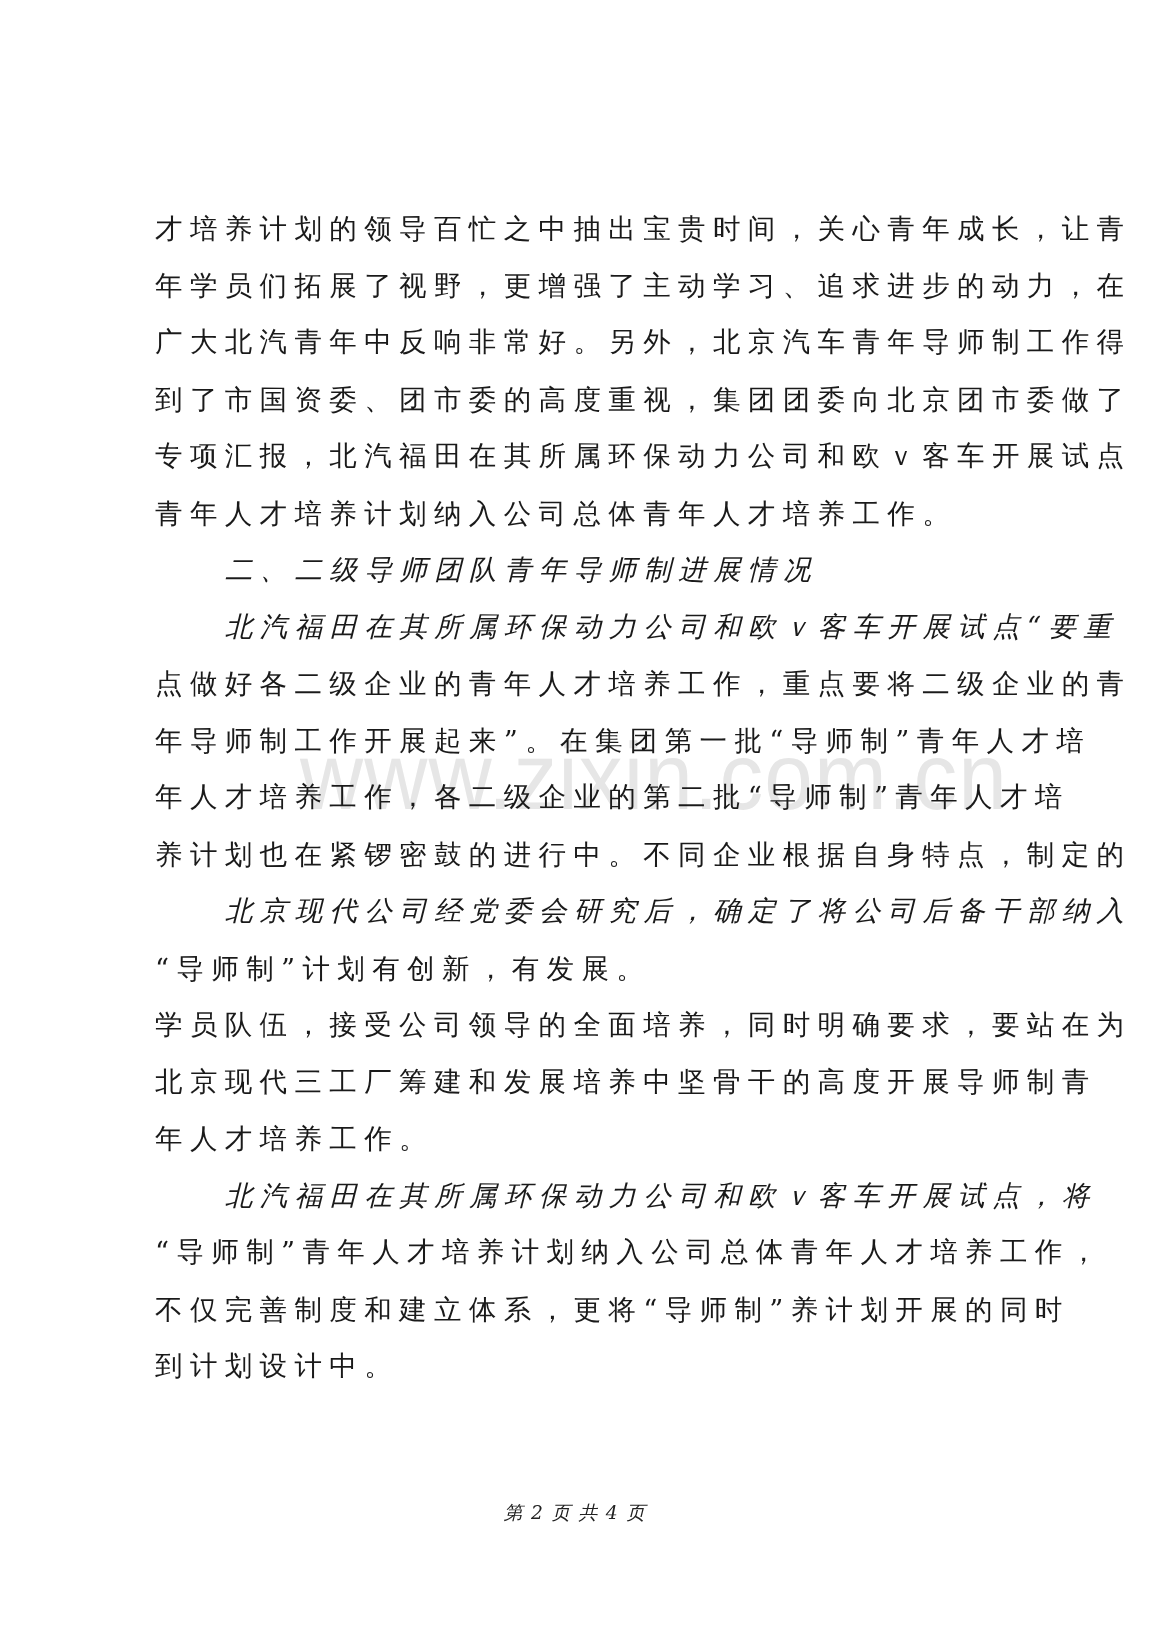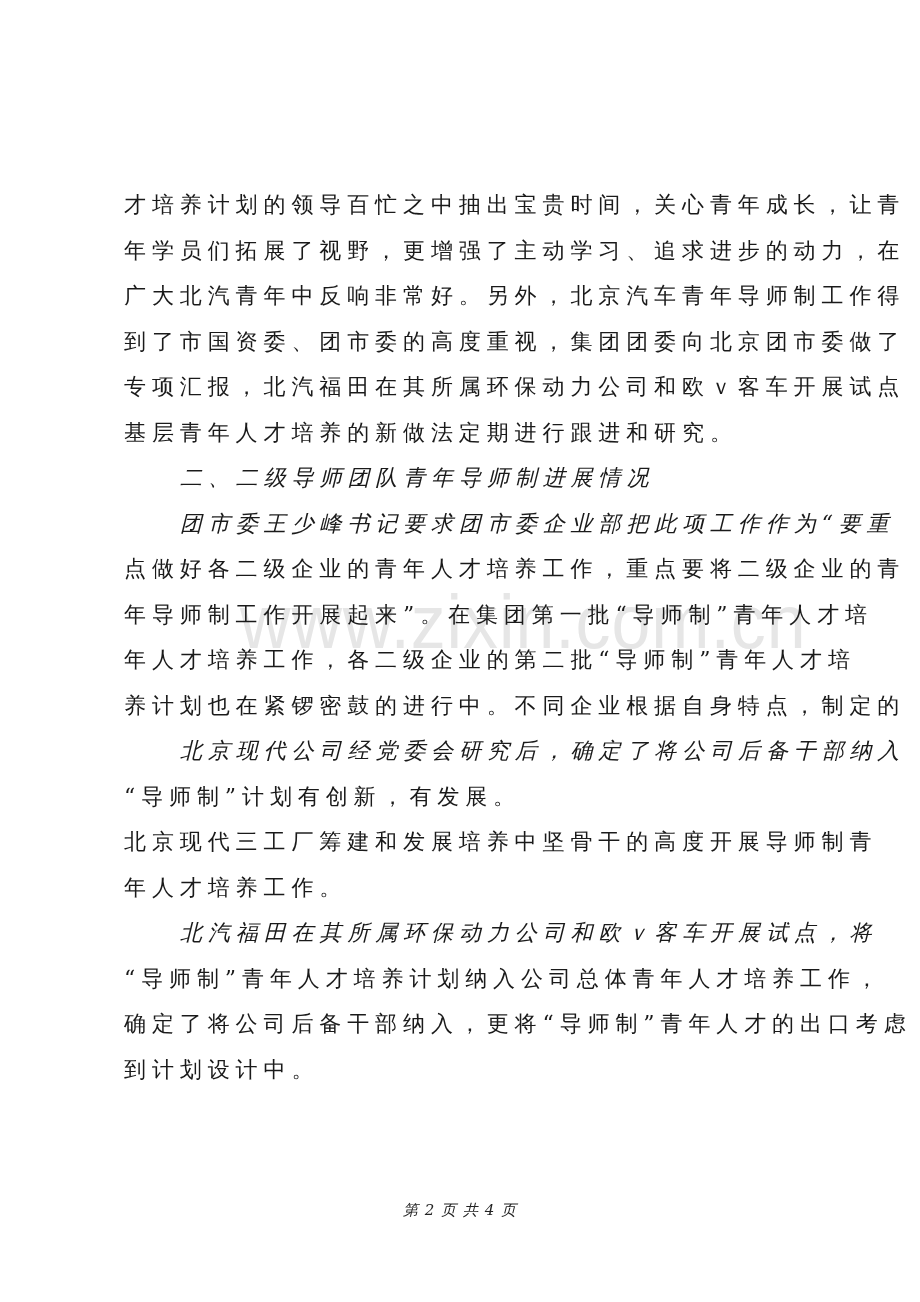--- a/index.html
+++ b/index.html
@@ -32,21 +32,21 @@
       letter-spacing: 1px;
       white-space: nowrap;
       pointer-events: none;
       z-index: 0;
       transform: scaleX(0.92);
       transform-origin: left top;
     }
     .body-text {
       position: absolute;
       left: 124px;
-      top: 182px;
+      top: 161px;
       width: 684px;
       z-index: 1;
     }
     .line {
       height: 45.5px;
       line-height: 45.5px;
       font-size: 22px;
       white-space: nowrap;
       letter-spacing: 5.9px;
       overflow: visible;
@@ -69,33 +69,34 @@
 
 <div class="page">
   <div class="watermark">www.zixin.com.cn</div>
 
   <div class="body-text">
     <div class="line">才培养计划的领导百忙之中抽出宝贵时间，关心青年成长，让青</div>
     <div class="line">年学员们拓展了视野，更增强了主动学习、追求进步的动力，在</div>
     <div class="line">广大北汽青年中反响非常好。另外，北京汽车青年导师制工作得</div>
     <div class="line">到了市国资委、团市委的高度重视，集团团委向北京团市委做了</div>
     <div class="line">专项汇报，北汽福田在其所属环保动力公司和欧ｖ客车开展试点</div>
-    <div class="line">基层青年人才培养的新做法定期进行跟进和研究。</div>
+    <div class="line">青年人才培养计划纳入公司总体青年人才培养工作。</div>
     <div class="line indent">二、二级导师团队青年导师制进展情况</div>
-    <div class="line indent">团市委王少峰书记要求团市委企业部把此项工作作为“要重</div>
+    <div class="line indent">北汽福田在其所属环保动力公司和欧ｖ客车开展试点“要重</div>
     <div class="line">点做好各二级企业的青年人才培养工作，重点要将二级企业的青</div>
     <div class="line">年导师制工作开展起来”。在集团第一批“导师制”青年人才培</div>
     <div class="line">年人才培养工作，各二级企业的第二批“导师制”青年人才培</div>
     <div class="line">养计划也在紧锣密鼓的进行中。不同企业根据自身特点，制定的</div>
     <div class="line indent">北京现代公司经党委会研究后，确定了将公司后备干部纳入</div>
     <div class="line">“导师制”计划有创新，有发展。</div>
+    <div class="line">学员队伍，接受公司领导的全面培养，同时明确要求，要站在为</div>
     <div class="line">北京现代三工厂筹建和发展培养中坚骨干的高度开展导师制青</div>
     <div class="line">年人才培养工作。</div>
     <div class="line indent">北汽福田在其所属环保动力公司和欧ｖ客车开展试点，将</div>
     <div class="line">“导师制”青年人才培养计划纳入公司总体青年人才培养工作，</div>
-    <div class="line">确定了将公司后备干部纳入，更将“导师制”青年人才的出口考虑</div>
+    <div class="line">不仅完善制度和建立体系，更将“导师制”养计划开展的同时</div>
     <div class="line">到计划设计中。</div>
   </div>
 
   <div class="footer">
     <span>第 2 页  共 4 页</span>
   </div>
 </div>
 
 </body></html>

